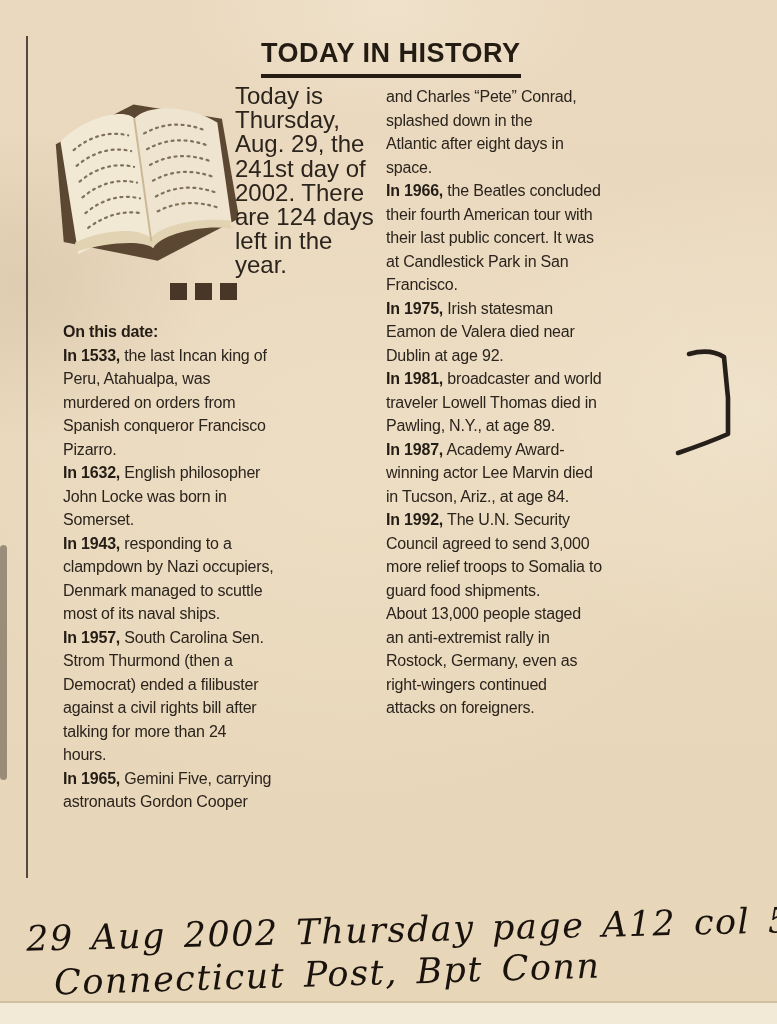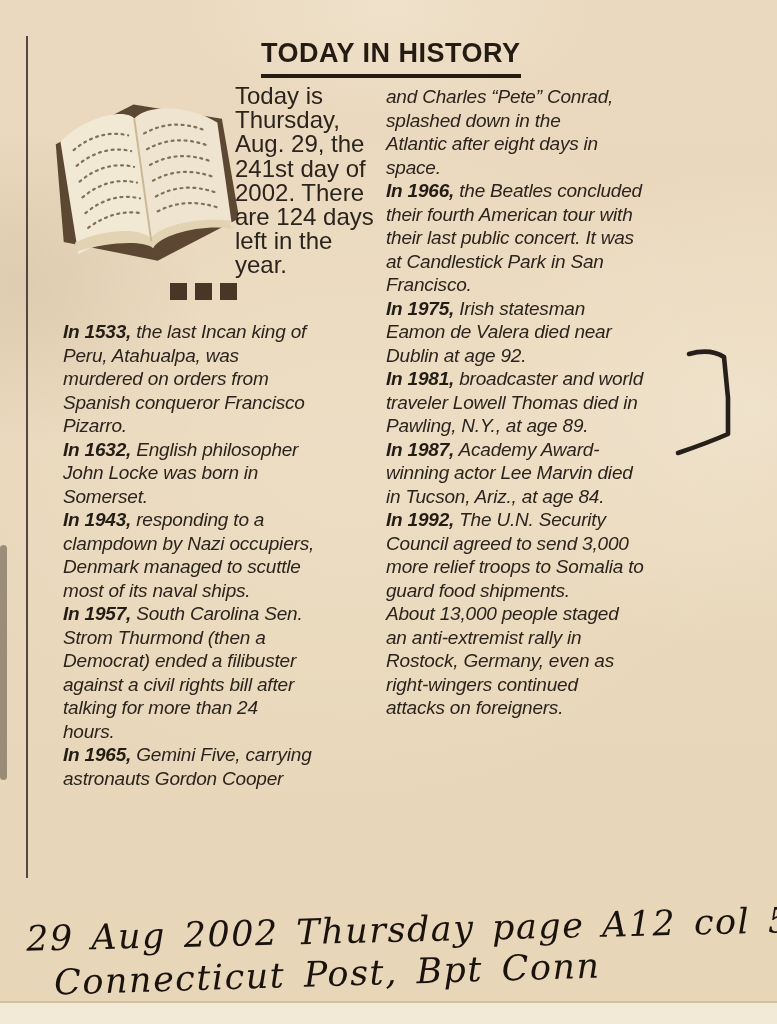--- a/index.html
+++ b/index.html
@@ -32,21 +32,21 @@
   
   .book-svg{position:absolute;left:46px;top:82px;}
   .intro-text{
     position:absolute;left:235px;top:84px;width:160px;margin:0;
     font-size:24px;line-height:24.2px;white-space:pre-line;
   }
   .squares{position:absolute;left:170px;top:283px;display:flex;gap:8px;}
   .squares span{width:17px;height:17px;background:#483727;display:block;}
 
   
-  .col{position:absolute;font-size:19px;line-height:23.5px;letter-spacing:-0.2px;font-style:italic;}
+  .col{position:absolute;font-size:16px;line-height:23.5px;letter-spacing:-0.2px;}
   .col-left{left:63px;top:320px;width:340px;}
   .col-right{left:386px;top:85px;width:385px;}
   .col p{margin:0;white-space:pre-line;}
   .heading,.yr{font-weight:700;color:#241d15;}
 
   
   .bracket-svg{position:absolute;left:658px;top:338px;pointer-events:none;}
 
   
   .handwriting{position:absolute;left:0;top:903px;width:777px;height:121px;
@@ -97,20 +97,21 @@
 left in the
 year.</p>
 
   <div class="squares">
     <span></span>
       <span></span>
       <span></span>
   </div>
 
   <div class="col col-left">
+    <p class="heading">On this date:</p>
     <p class="entry"><span class="yr">In 1533,</span><span> the last Incan king of
 Peru, Atahualpa, was
 murdered on orders from
 Spanish conqueror Francisco
 Pizarro.</span></p>
     <p class="entry"><span class="yr">In 1632,</span><span> English philosopher
 John Locke was born in
 Somerset.</span></p>
     <p class="entry"><span class="yr">In 1943,</span><span> responding to a
 clampdown by Nazi occupiers,

